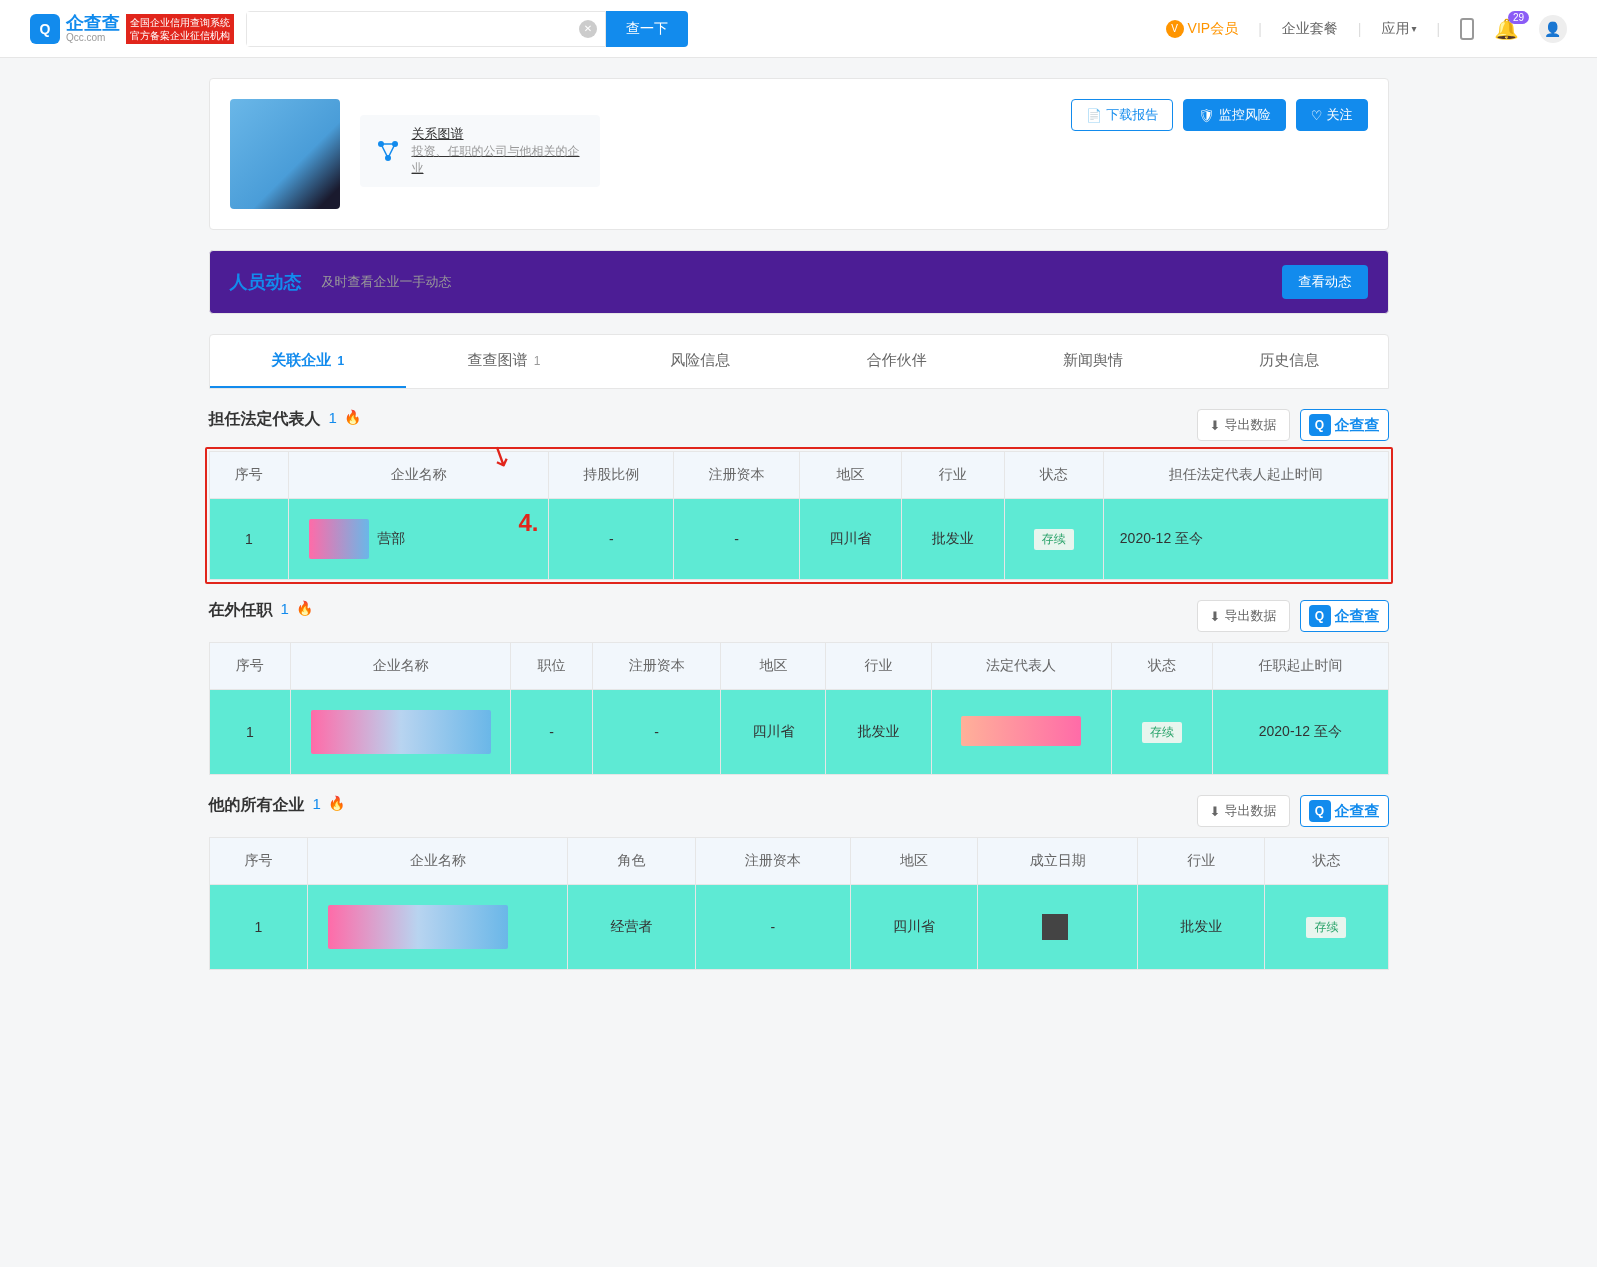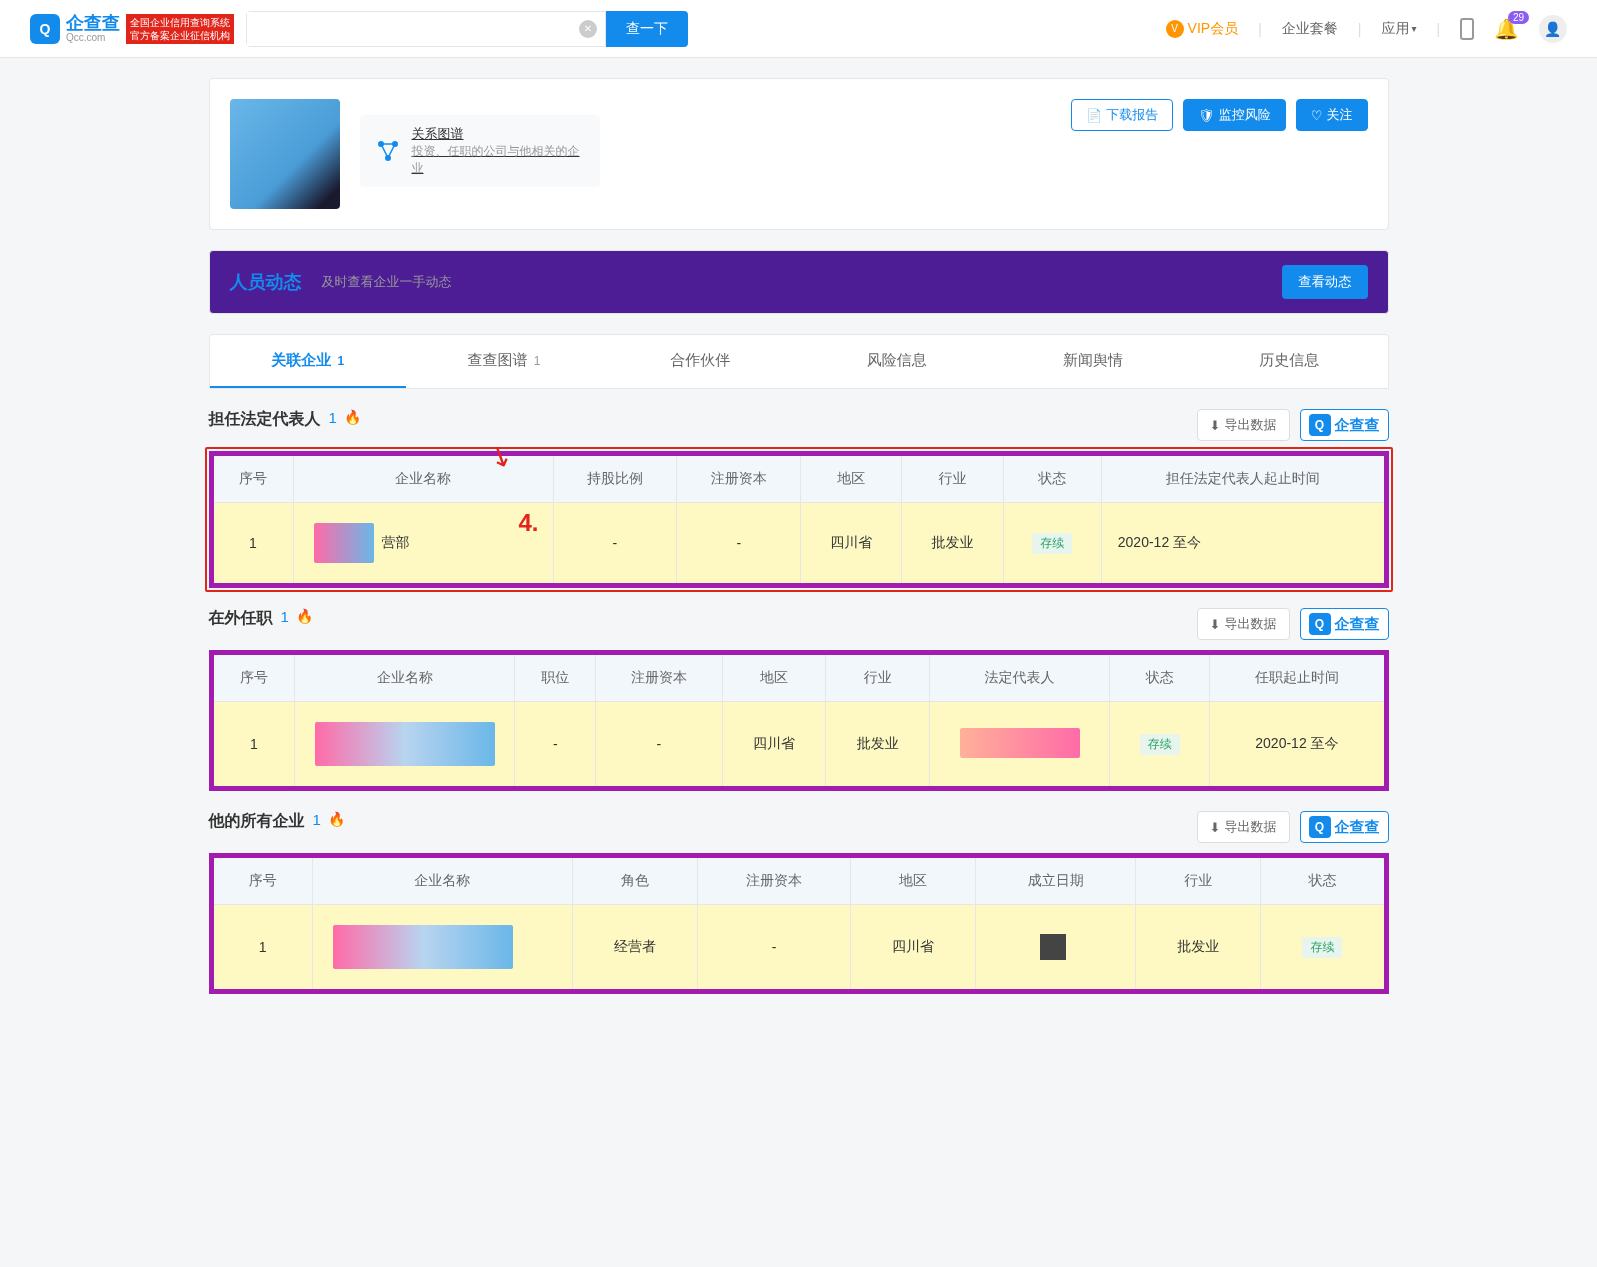--- a/index.html
+++ b/index.html
@@ -63,21 +63,21 @@
 .section-header h3 { font-size: 16px; font-weight: bold; color: #333; }
 .count-badge { color: #128bed; font-size: 15px; }
 .flame-icon { color: #ff9500; font-size: 14px; }
 .section-header-right { margin-left: auto; display: flex; align-items: center; gap: 10px; }
 .export-btn { background: #fff; border: 1px solid #ddd; padding: 6px 12px; border-radius: 4px; cursor: pointer; display: inline-flex; align-items: center; gap: 4px; color: #666; font-size: 13px; }
 .qcc-badge { display: inline-flex; align-items: center; gap: 4px; background: #fff; border: 1px solid #128bed; border-radius: 4px; padding: 4px 8px; }
 .qcc-badge-icon { width: 22px; height: 22px; background: #128bed; border-radius: 4px; display: inline-flex; align-items: center; justify-content: center; color: #fff; font-size: 12px; font-weight: bold; }
 .qcc-badge-text { color: #128bed; font-weight: bold; font-size: 15px; }
 
 
-table { width: 100%; border-collapse: collapse; background: #fef9c3; border: 5px solid #a21caf; }
+table { width: 100%; border-collapse: collapse; background: #5eead4; border: 1px solid #a21caf; }
 thead { background: #f2f7fc; }
 th { padding: 14px 10px; text-align: center; color: #666; font-weight: normal; border: 1px solid #e6e6e6; font-size: 14px; }
 td { padding: 20px 10px; text-align: center; border: 1px solid #e6e6e6; color: #333; }
 .status-tag { background: #e8f5ee; color: #29a36a; padding: 2px 8px; border-radius: 2px; font-size: 12px; display: inline-block; }
 .company-cell { display: flex; align-items: center; gap: 8px; justify-content: flex-start; padding-left: 10px; }
 .company-thumb { width: 60px; height: 40px; background: linear-gradient(90deg, #ff6ba8, #6ab7e8); border-radius: 2px; }
 .company-thumb2 { width: 180px; height: 44px; background: linear-gradient(90deg, #ff6ba8, #b8d4f0, #6ab7e8); border-radius: 2px; }
 .legal-thumb { width: 120px; height: 30px; background: linear-gradient(90deg, #ffb199, #ff6ba8); border-radius: 2px; display: inline-block; }
 .industry-thumb { width: 26px; height: 26px; background: #444; display: inline-block; margin-right: 6px; vertical-align: middle; }
 
@@ -178,22 +178,22 @@
 
   <div class="tabs">
     <div class="tab active">
       <span>关联企业</span>
       <span class="tab-count">1</span>
     </div>
     <div class="tab">
       <span>查查图谱</span>
       <span class="tab-count">1</span>
     </div>
+    <div class="tab"><span>风险信息</span></div>
     <div class="tab"><span>合作伙伴</span></div>
-    <div class="tab"><span>风险信息</span></div>
     <div class="tab"><span>新闻舆情</span></div>
     <div class="tab"><span>历史信息</span></div>
   </div>
 
   <div class="data-section">
     <div class="section-header">
       <h3>担任法定代表人</h3>
       <span class="count-badge">1</span>
       <span class="flame-icon">🔥</span>
       <div class="section-header-right">

